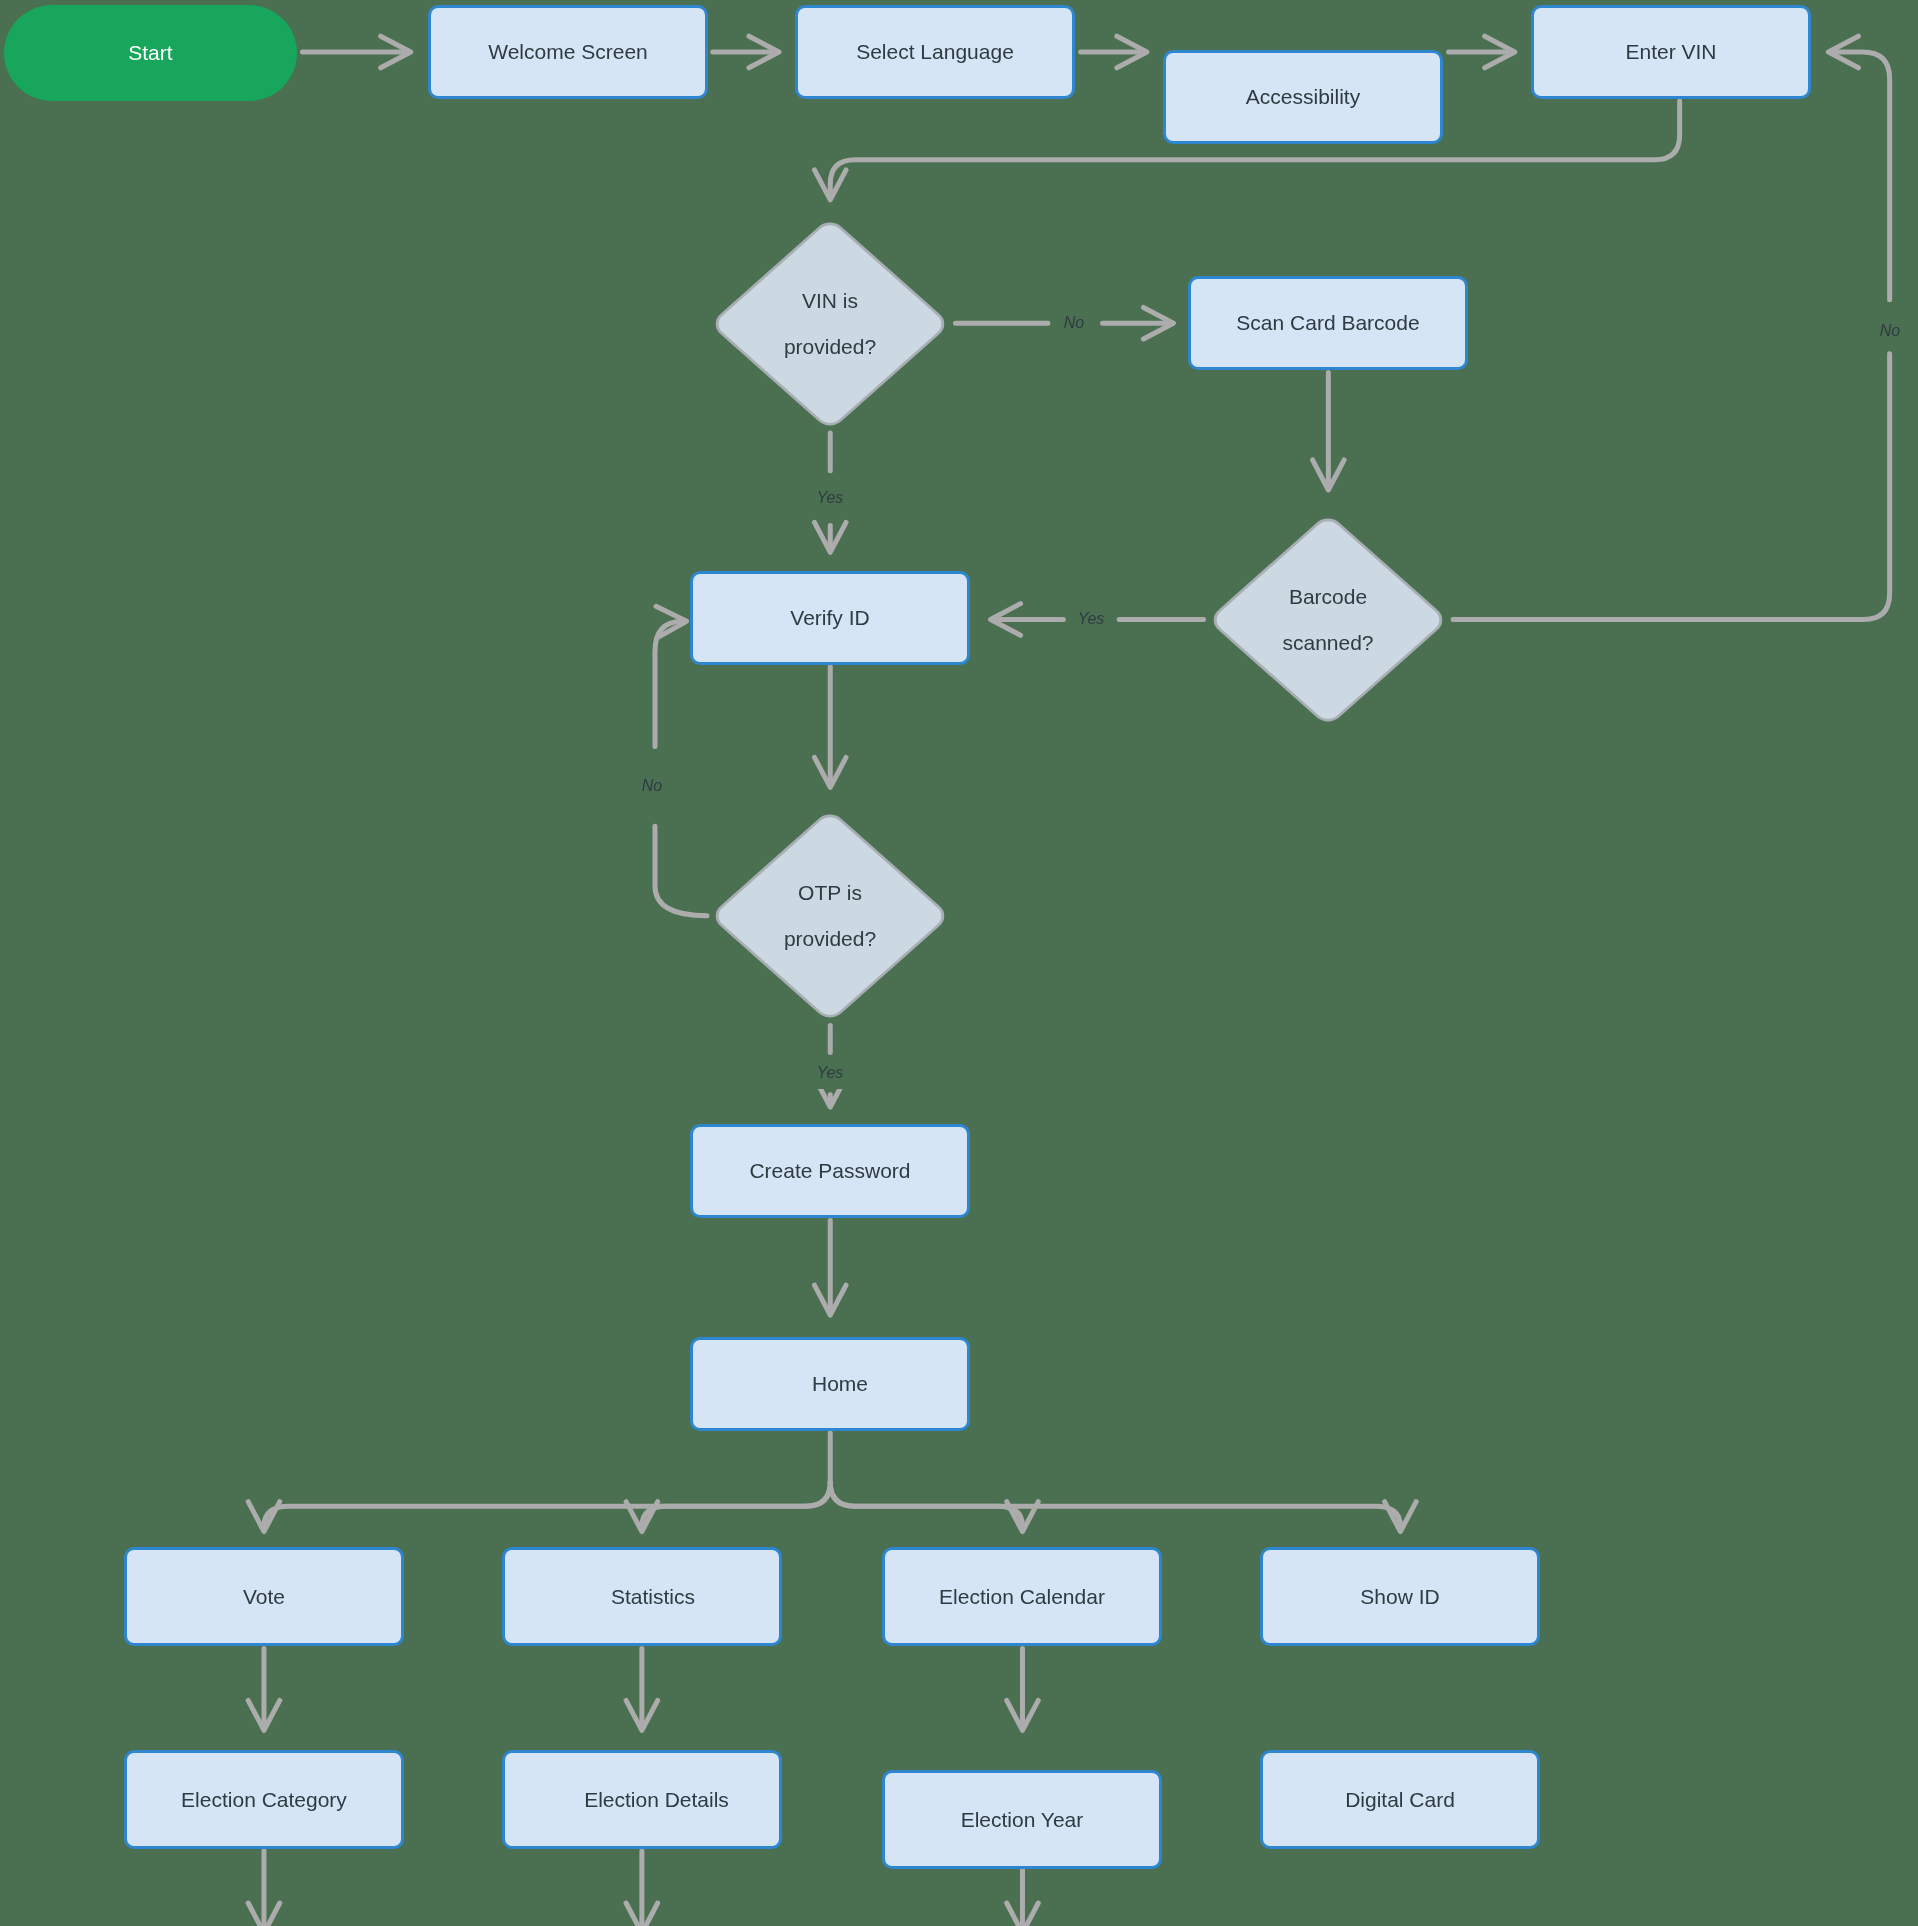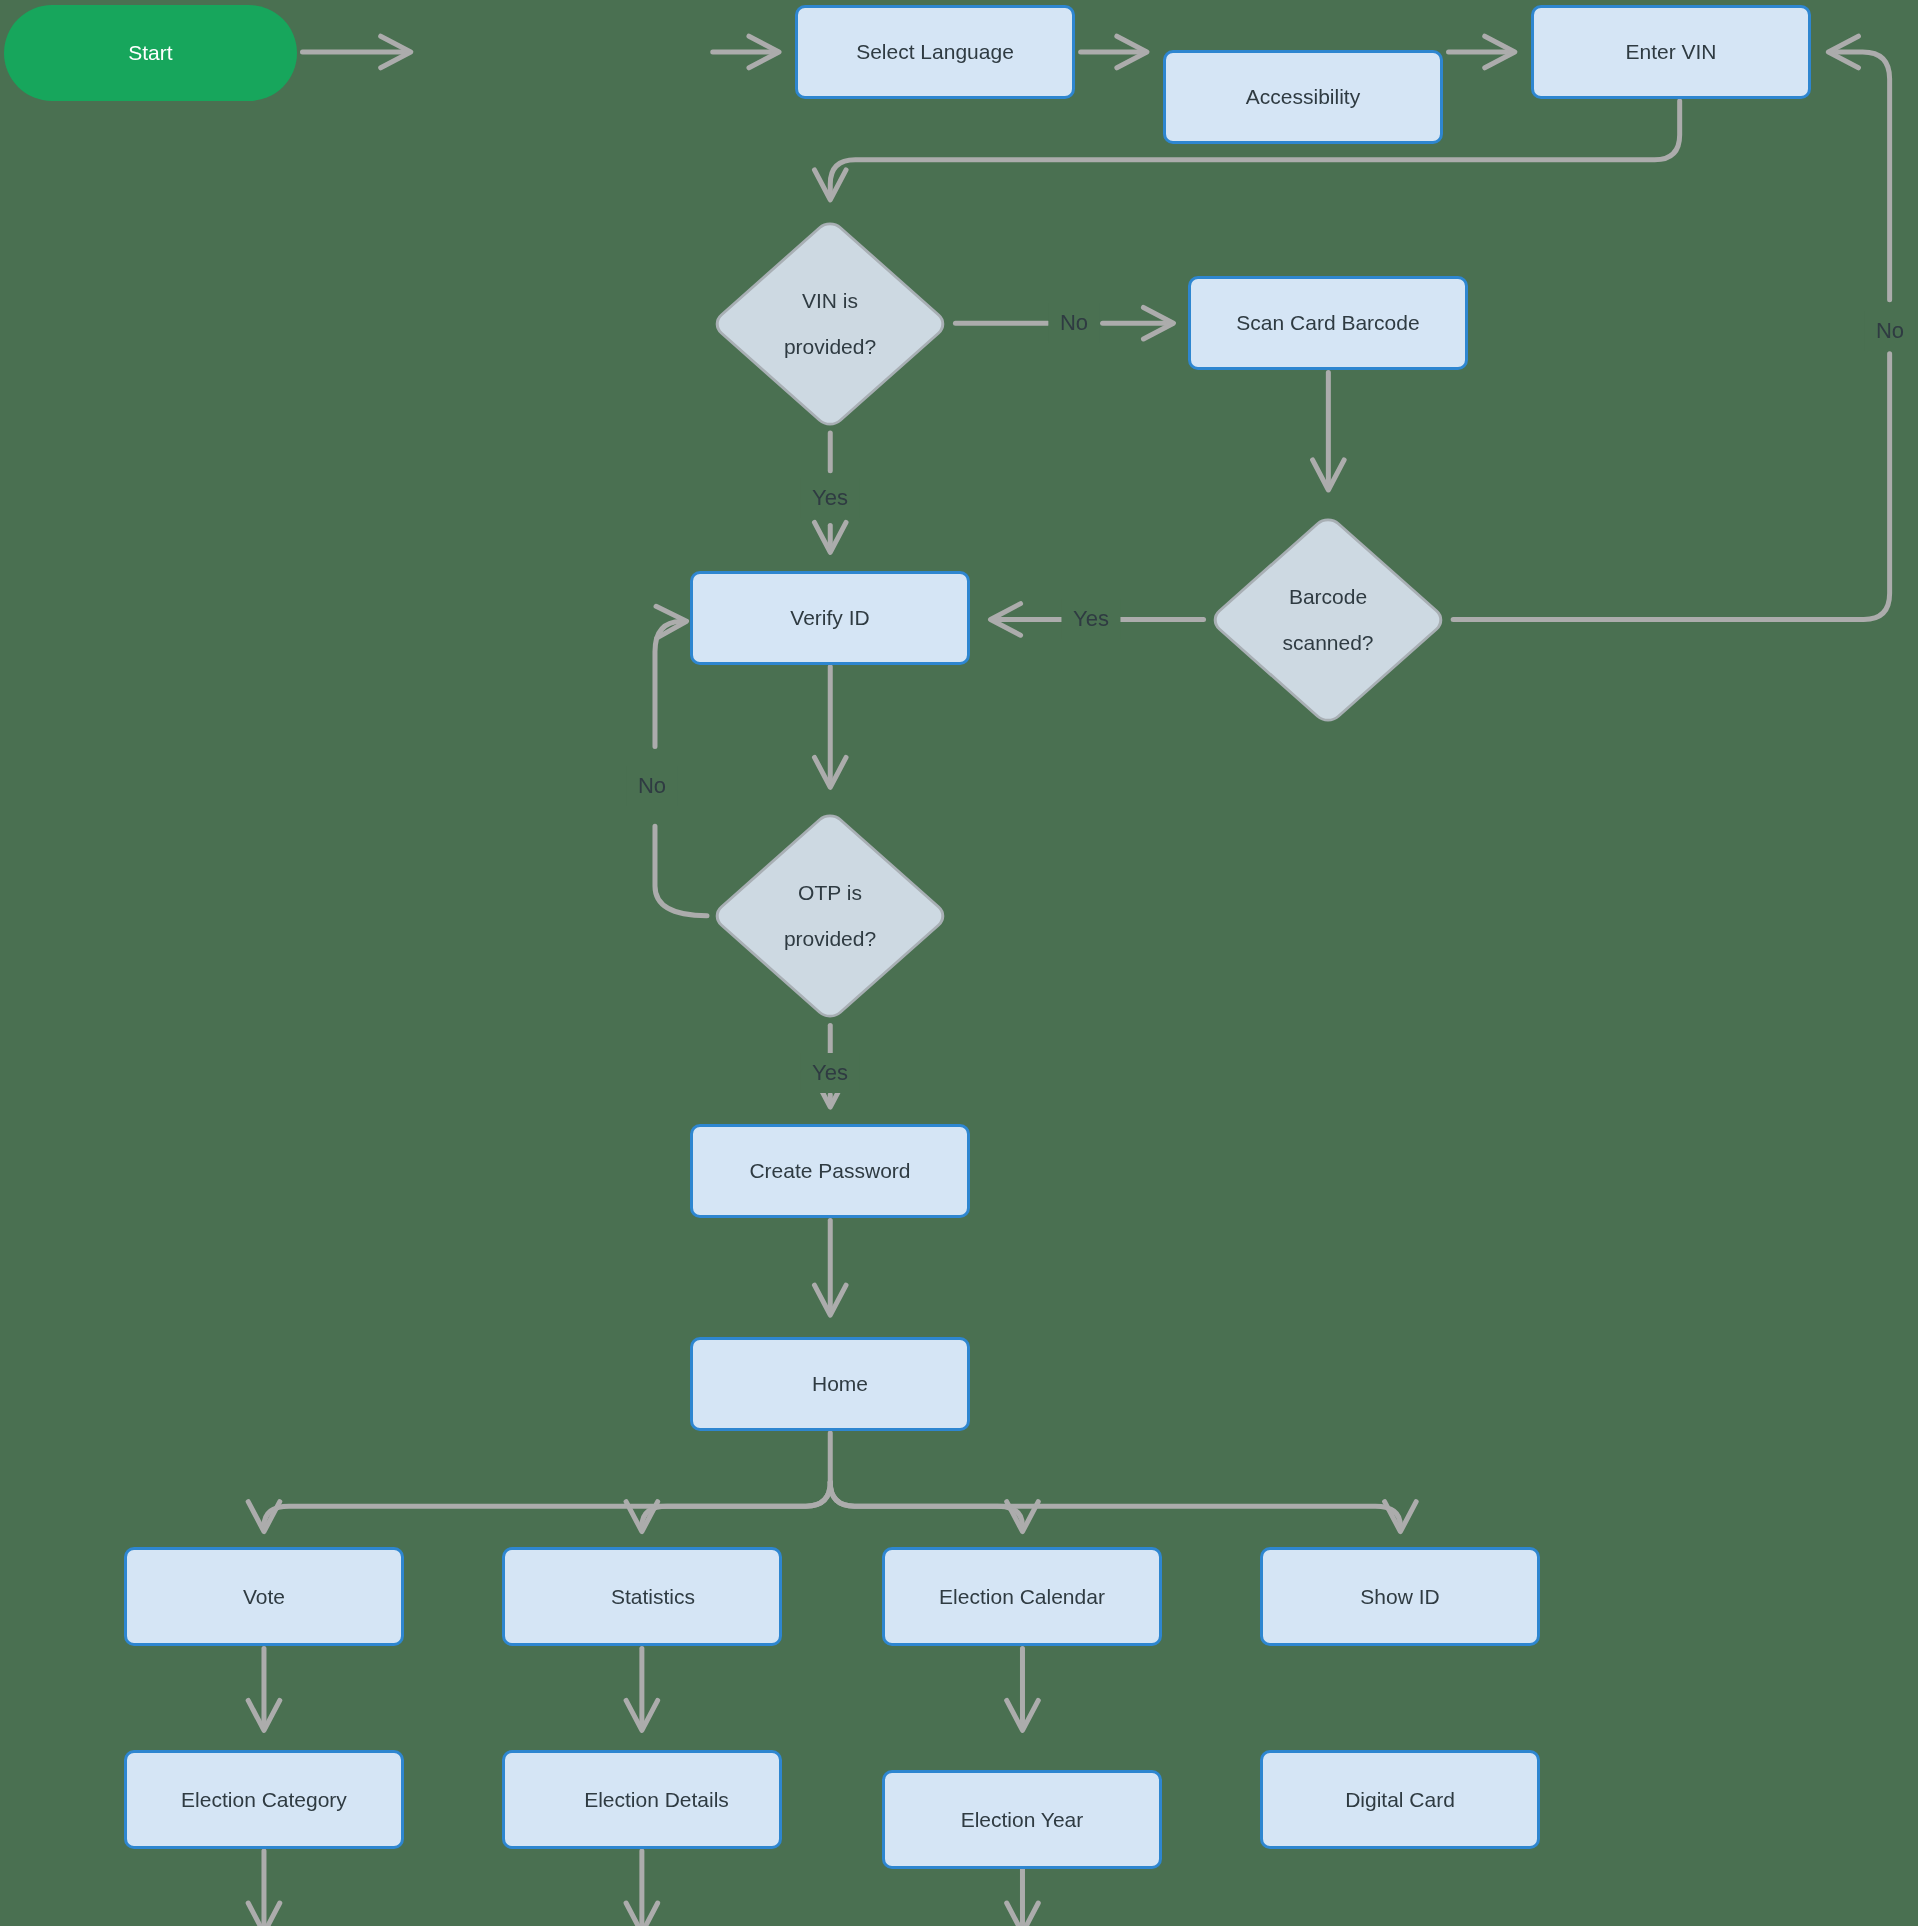--- a/index.html
+++ b/index.html
@@ -27,21 +27,21 @@
   .process{background:var(--process-fill);border:3.9px solid var(--process-border);border-radius:10px;}
   .terminal-start{background:var(--start-fill);color:var(--start-text);border-radius:49px;}
   .diamond{background:transparent;}
   .diamond .shape{position:absolute;left:50%;top:50%;width:171px;height:171px;
         transform:translate(-50%,-50%) scaleY(0.888) rotate(45deg);
         background:var(--diamond-fill);border:3.9px solid var(--diamond-border);
         border-radius:16px;box-sizing:border-box;}
   .diamond .dlabel{position:absolute;inset:0;display:flex;align-items:center;justify-content:center;
         white-space:pre-line;line-height:2.15;z-index:2;}
   .elabel{position:absolute;transform:translate(-50%,-50%);background:var(--canvas);
-        color:var(--ink);font-size:22px;padding:7px 11.6px;z-index:3;white-space:nowrap;}
+        color:var(--ink);font-size:16px;padding:7px 11.6px;z-index:3;white-space:nowrap;font-style:italic;}
 </style>
 </head>
 <body>
 
 <div id="canvas">
 
   <svg id="edges" width="1919" height="2816" viewBox="0 0 4981 7310">
     <defs>
       <marker id="arw" viewBox="0 0 110 110" refX="78" refY="55" markerWidth="110" markerHeight="110" orient="auto" markerUnits="userSpaceOnUse">
         <path class="arrowhead" d="M14,14 L92,55 L14,96"></path>
@@ -99,20 +99,21 @@
     <path class="edge" d="M 358 5909 Q 193 5909 193 5830 V 5675"></path>
     <path class="edge" d="M 193 5488 V 5262 Q 193 5192 262 5192" marker-end="url(#arw)"></path>
 
     <path class="edge" d="M 685 6194 V 6268"></path>
     <path class="edge" d="M 685 6398 V 6424" marker-end="url(#arw)"></path>
 
     <path class="edge" d="M 685 6749 V 6972" marker-end="url(#arw)"></path>
   </svg>
 
   <div class="node terminal-start" style="left:3.9px;top:4.6px;width:293px;height:96px;">Start</div>
+  <div class="node process" style="left:428px;top:5.4px;width:280px;height:94px;">Welcome Screen</div>
   <div class="node process" style="left:795px;top:5.4px;width:280px;height:94px;">Select Language</div>
   <div class="node process" style="left:1163px;top:5.4px;width:280px;height:94px;margin-top:45px;">Accessibility</div>
   <div class="node process" style="left:1531px;top:5.4px;width:280px;height:94px;">Enter VIN</div>
 
   <div class="node diamond" style="left:709px;top:216px;width:242px;height:215px;">
     <div class="shape"></div>
     <div class="dlabel">VIN is
 provided?</div>
   </div>
   <div class="node process" style="left:1188px;top:276px;width:280px;height:94px;">Scan Card Barcode</div>

